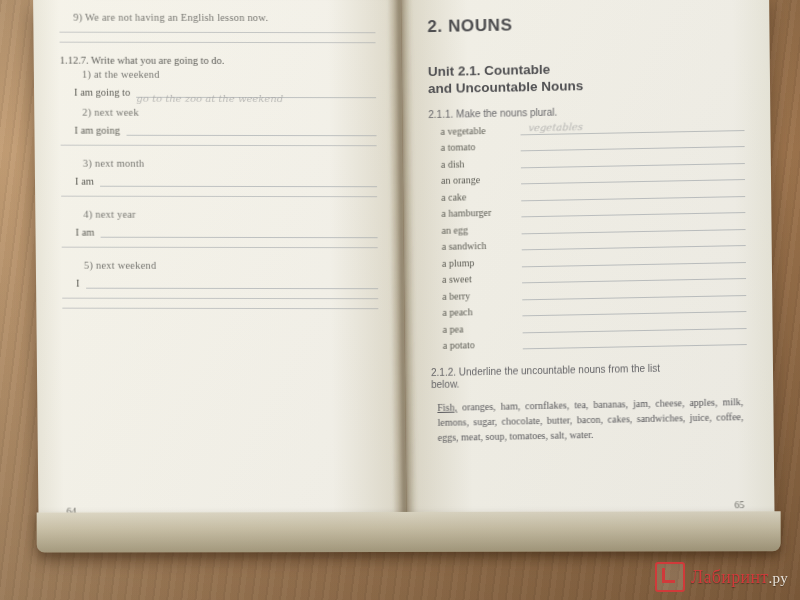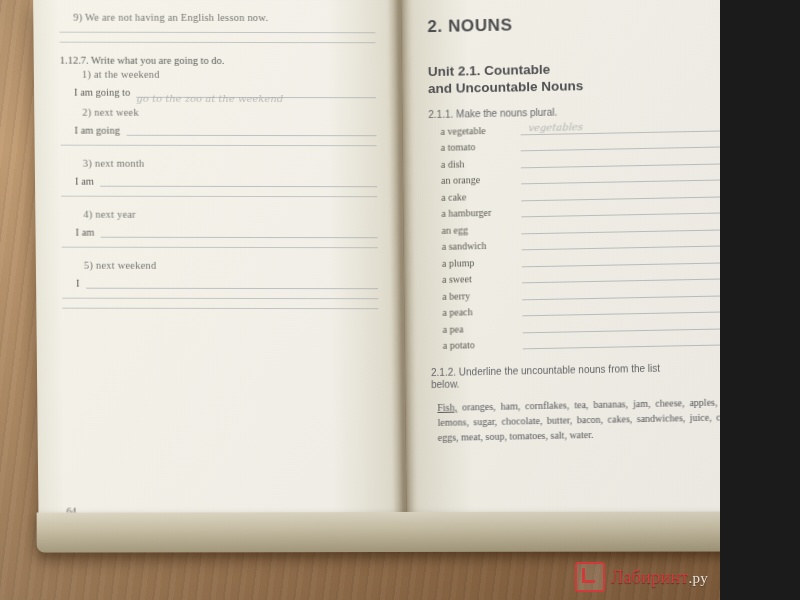--- a/index.html
+++ b/index.html
@@ -2,26 +2,25 @@
 <html><head>
 <meta charset="utf-8">
 <style>
   html, body {
     margin: 0;
     padding: 0;
     background: #1b1b1b;
   }
   #scene {
     position: relative;
-    width: 708px;
+    width: 800px;
     height: 600px;
     overflow: hidden;
     font-family: "Liberation Serif", serif;
     background: #b98f63;
-    padding-left: 12px;
   }
   
   .desk {
     position: absolute;
     inset: 0;
     background:
       repeating-linear-gradient(97deg,
         rgba(0,0,0,0.06) 0px, rgba(0,0,0,0.06) 2px,
         rgba(255,255,255,0.03) 2px, rgba(255,255,255,0.03) 7px,
         rgba(0,0,0,0.02) 7px, rgba(0,0,0,0.02) 14px),

